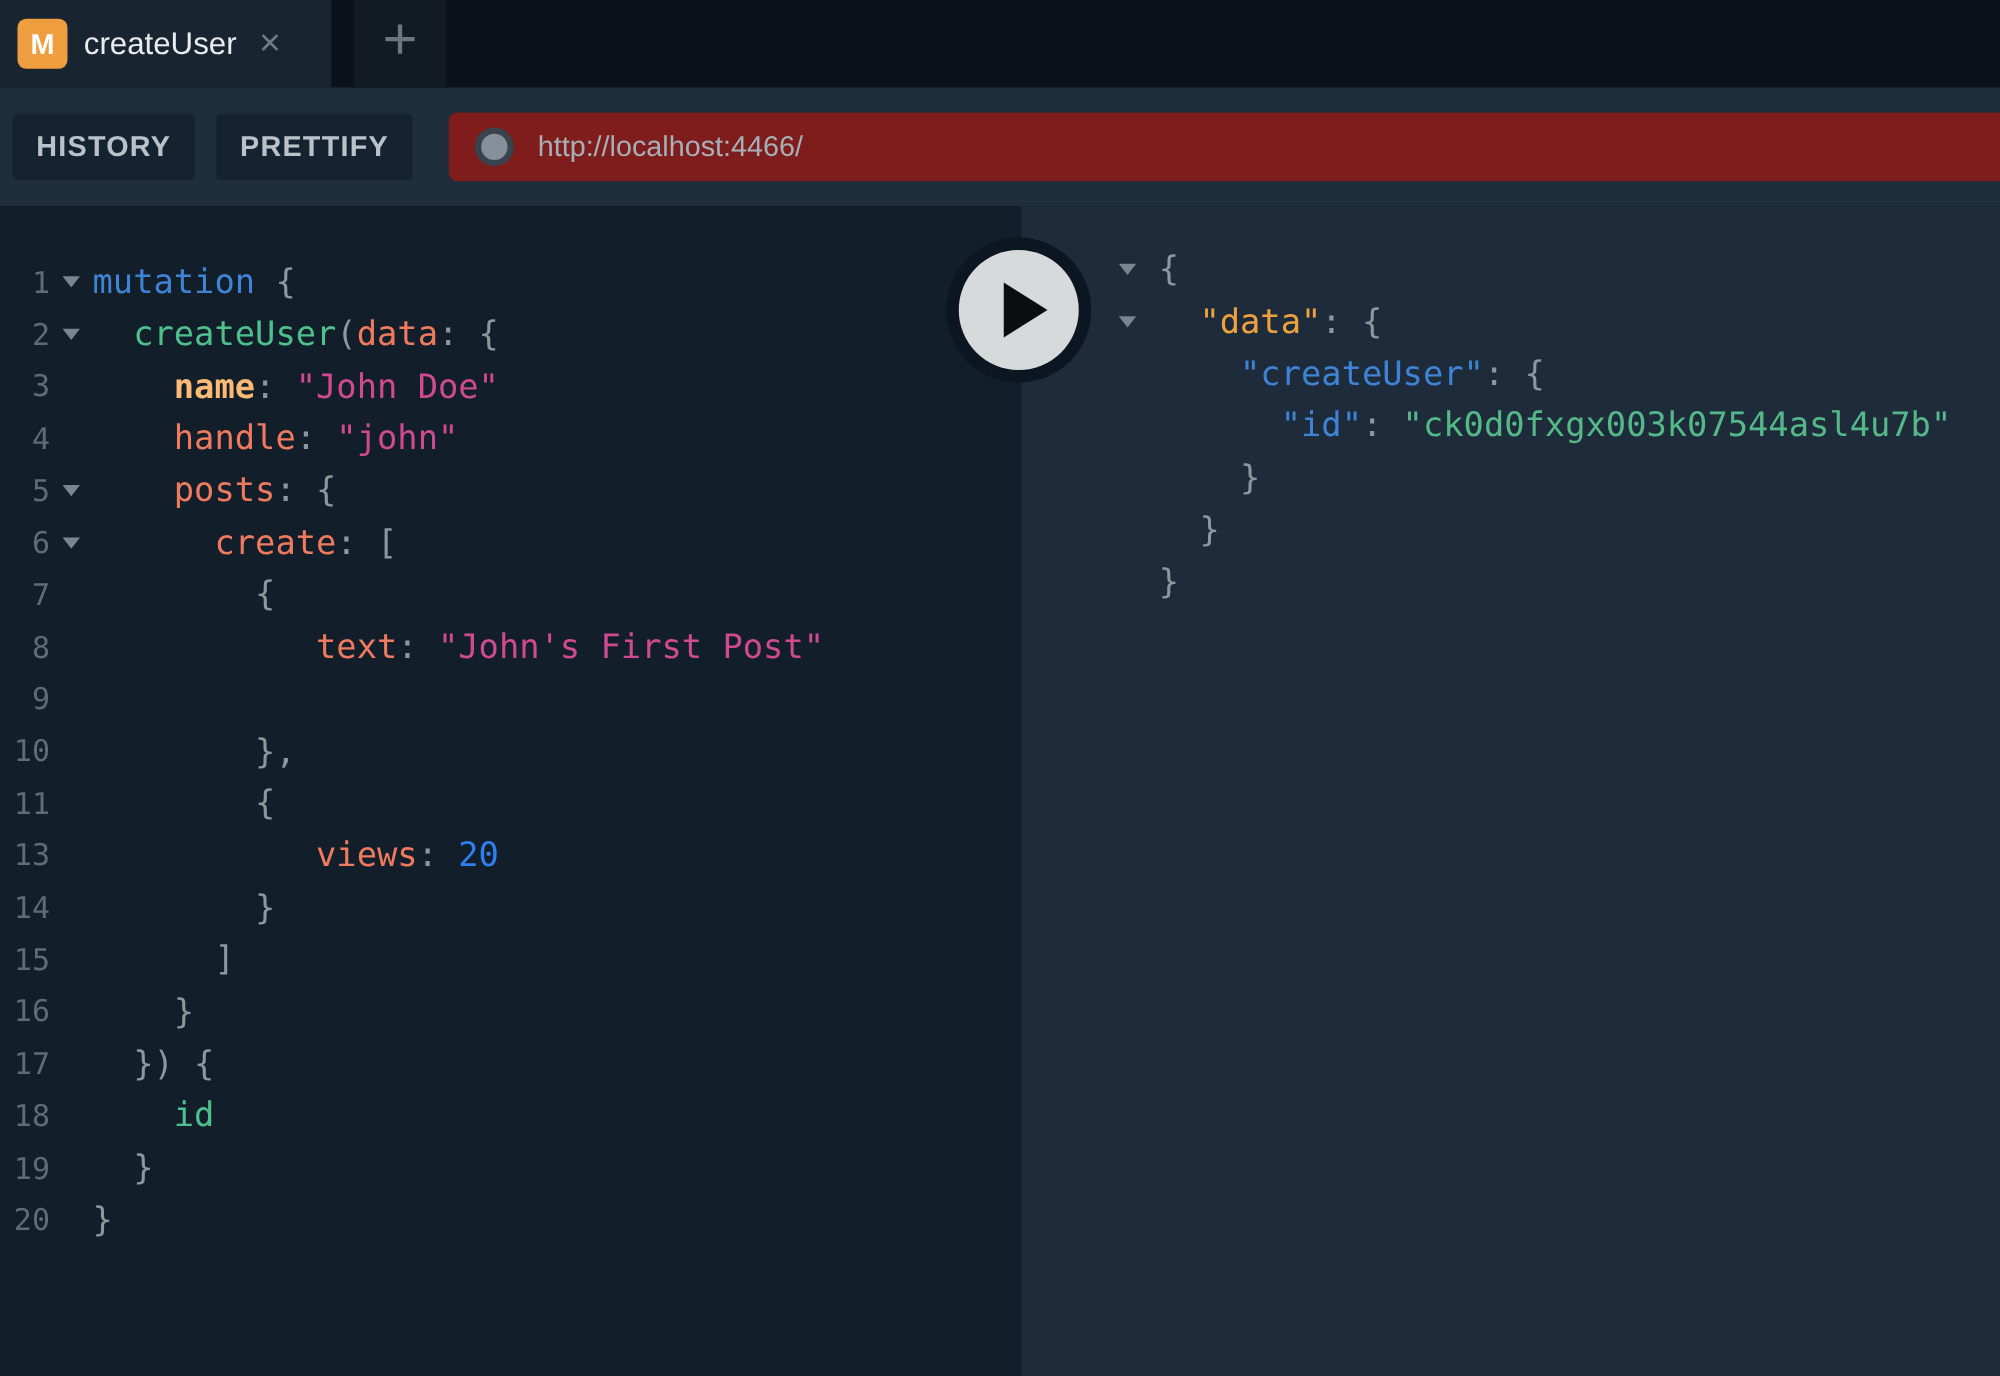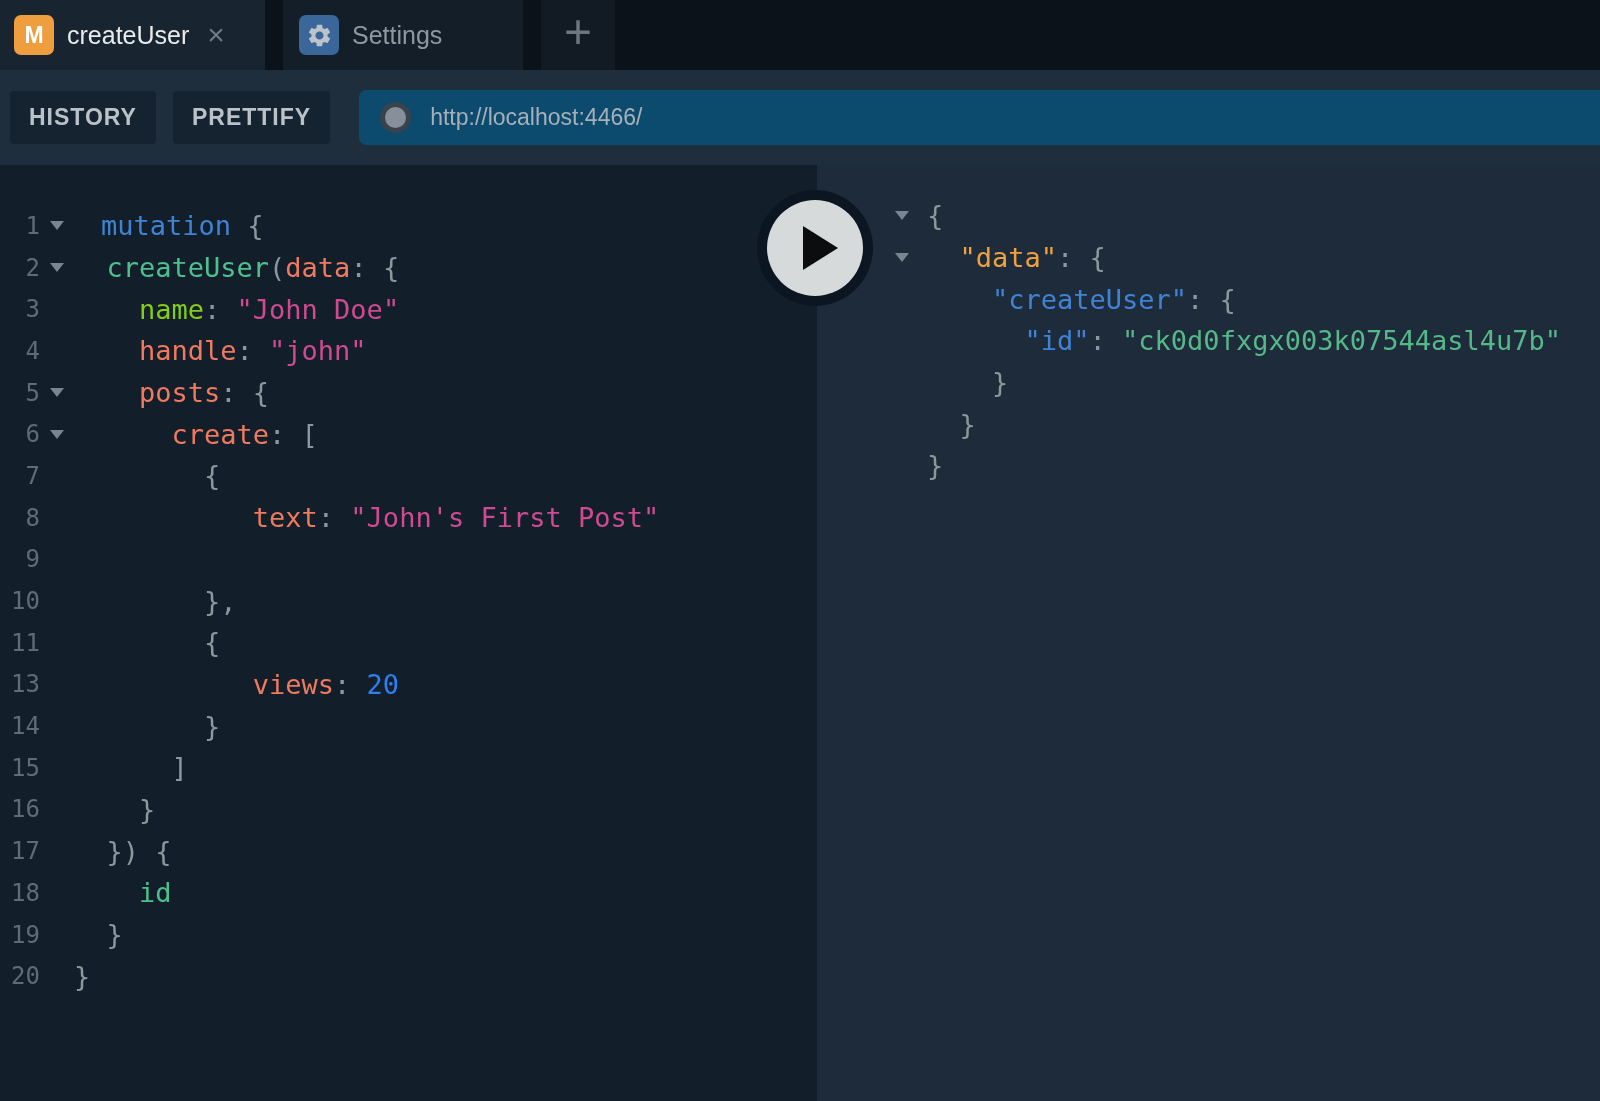--- a/index.html
+++ b/index.html
@@ -20,21 +20,21 @@
   .tab-active .tab-label { color:#e9ebed; }
   .tab-settings .tab-label { color:#8e98a1; }
   .close-x { margin-left:18px; color:#6e7a84; font-size:30px; line-height:1; cursor:pointer; }
   .plus-glyph { color:#6b7680; font-size:48px; font-weight:400; line-height:1; margin-top:-6px; }
 
   
   .toolbar { height:95px; background:#1f2e3c; display:flex; align-items:center; padding-left:10px; }
   .tbtn { height:53px; padding:0 19px; background:#152330; border:none; border-radius:4px;
           color:#bac2c9; font-weight:bold; font-size:23px; letter-spacing:1px;
           font-family:"Liberation Sans", sans-serif; margin-right:17px; cursor:pointer; }
-  .urlbar { flex:1; height:55px; background:#0c4a6e; border-radius:7px 0 0 7px;
+  .urlbar { flex:1; height:55px; background:#7f1d1d; border-radius:7px 0 0 7px;
             display:flex; align-items:center; margin-left:12px; }
   .url-dot { width:21px; height:21px; border-radius:50%; background:#87909a;
              box-shadow:0 0 0 5px #39434d; margin-left:26px; margin-right:24px; flex:none; }
   .url-input { flex:1; background:transparent; border:none; outline:none; color:#a6b0b8;
                font-size:23px; font-family:"Liberation Sans", sans-serif; }
 
   
   .main { display:flex; height:936px; position:relative; }
   .query-pane { width:817px; background:#121f2b; padding-top:40px; }
   .result-pane { flex:1; background:#1d2b3a; padding-top:30px; }
@@ -62,54 +62,39 @@
 </style>
 </head>
 <body>
 
 <div class="tabbar">
   <div class="tab tab-active">
     <div class="badge badge-m">M</div>
     <span class="tab-label">createUser</span>
     <span class="close-x">×</span>
   </div>
-  <div class="tab tab-settings">
-    <div class="badge badge-gear">
-      <svg width="27" height="27" viewBox="0 0 24 24">
-        <path fill="#bcc3c9" d="M19.14,12.94c0.04-0.3,0.06-0.61,0.06-0.94c0-0.32-0.02-0.64-0.07-0.94l2.03-1.58
-        c0.18-0.14,0.23-0.41,0.12-0.61l-1.92-3.32c-0.12-0.22-0.37-0.29-0.59-0.22l-2.39,0.96c-0.5-0.38-1.03-0.7-1.62-0.94
-        L14.4,2.81c-0.04-0.24-0.24-0.41-0.48-0.41h-3.84c-0.24,0-0.43,0.17-0.47,0.41L9.25,5.35C8.66,5.59,8.12,5.92,7.63,6.29
-        L5.24,5.33c-0.22-0.08-0.47,0-0.59,0.22L2.74,8.87C2.62,9.08,2.66,9.34,2.86,9.48l2.03,1.58C4.84,11.36,4.8,11.69,4.8,12
-        s0.02,0.64,0.07,0.94l-2.03,1.58c-0.18,0.14-0.23,0.41-0.12,0.61l1.92,3.32c0.12,0.22,0.37,0.29,0.59,0.22l2.39-0.96
-        c0.5,0.38,1.03,0.7,1.62,0.94l0.36,2.54c0.05,0.24,0.24,0.41,0.48,0.41h3.84c0.24,0,0.44-0.17,0.47-0.41l0.36-2.54
-        c0.59-0.24,1.13-0.56,1.62-0.94l2.39,0.96c0.22,0.08,0.47,0,0.59-0.22l1.92-3.32c0.12-0.22,0.07-0.47-0.12-0.61L19.14,12.94z
-        M12,15.6c-1.98,0-3.6-1.62-3.6-3.6s1.62-3.6,3.6-3.6s3.6,1.62,3.6,3.6S13.98,15.6,12,15.6z"></path>
-      </svg>
-    </div>
-    <span class="tab-label">Settings</span>
-  </div>
   <div class="tab tab-plus">
     <span class="plus-glyph">+</span>
   </div>
 </div>
 
 <div class="toolbar">
   <button class="tbtn">HISTORY</button>
   <button class="tbtn">PRETTIFY</button>
   <div class="urlbar">
     <div class="url-dot"></div>
     <input class="url-input" readonly="" value="http://localhost:4466/" style="">
   </div>
 </div>
 
 <div class="main">
   <div class="query-pane" id="query-code">
-      <div class="crow"><span class="ln">1</span><span class="fold-slot"><span class="tri"></span></span><span class="code-text"><span style="color: rgb(63, 131, 212); margin-left: 27px;">mutation</span><span style="color: rgb(141, 151, 158);"> {</span></span></div>
+      <div class="crow"><span class="ln">1</span><span class="fold-slot"><span class="tri"></span></span><span class="code-text"><span style="color: rgb(63, 131, 212);">mutation</span><span style="color: rgb(141, 151, 158);"> {</span></span></div>
       <div class="crow"><span class="ln">2</span><span class="fold-slot"><span class="tri"></span></span><span class="code-text">  <span style="color: rgb(78, 192, 140);">createUser</span><span style="color: rgb(141, 151, 158);">(</span><span style="color: rgb(239, 122, 94);">data</span><span style="color: rgb(141, 151, 158);">: {</span></span></div>
-      <div class="crow"><span class="ln">3</span><span class="fold-slot"></span><span class="code-text">    <span style="color: #84cc16;">name</span><span style="color: rgb(141, 151, 158);">: </span><span style="color: rgb(207, 74, 144);">"John Doe"</span></span></div>
+      <div class="crow"><span class="ln">3</span><span class="fold-slot"></span><span class="code-text">    <span style="color: #fdba74; font-weight: bold;">name</span><span style="color: rgb(141, 151, 158);">: </span><span style="color: rgb(207, 74, 144);">"John Doe"</span></span></div>
       <div class="crow"><span class="ln">4</span><span class="fold-slot"></span><span class="code-text">    <span style="color: rgb(239, 122, 94);">handle</span><span style="color: rgb(141, 151, 158);">: </span><span style="color: rgb(207, 74, 144);">"john"</span></span></div>
       <div class="crow"><span class="ln">5</span><span class="fold-slot"><span class="tri"></span></span><span class="code-text">    <span style="color: rgb(239, 122, 94);">posts</span><span style="color: rgb(141, 151, 158);">: {</span></span></div>
       <div class="crow"><span class="ln">6</span><span class="fold-slot"><span class="tri"></span></span><span class="code-text">      <span style="color: rgb(239, 122, 94);">create</span><span style="color: rgb(141, 151, 158);">: [</span></span></div>
       <div class="crow"><span class="ln">7</span><span class="fold-slot"></span><span class="code-text">        <span style="color: rgb(141, 151, 158);">{</span></span></div>
       <div class="crow"><span class="ln">8</span><span class="fold-slot"></span><span class="code-text">           <span style="color: rgb(239, 122, 94);">text</span><span style="color: rgb(141, 151, 158);">: </span><span style="color: rgb(207, 74, 144);">"John's First Post"</span></span></div>
       <div class="crow"><span class="ln">9</span><span class="fold-slot"></span></div>
       <div class="crow"><span class="ln">10</span><span class="fold-slot"></span><span class="code-text">        <span style="color: rgb(141, 151, 158);">},</span></span></div>
       <div class="crow"><span class="ln">11</span><span class="fold-slot"></span><span class="code-text">        <span style="color: rgb(141, 151, 158);">{</span></span></div>
       <div class="crow"><span class="ln">13</span><span class="fold-slot"></span><span class="code-text">           <span style="color: rgb(239, 122, 94);">views</span><span style="color: rgb(141, 151, 158);">: </span><span style="color: rgb(46, 127, 240);">20</span></span></div>
       <div class="crow"><span class="ln">14</span><span class="fold-slot"></span><span class="code-text">        <span style="color: rgb(141, 151, 158);">}</span></span></div>

